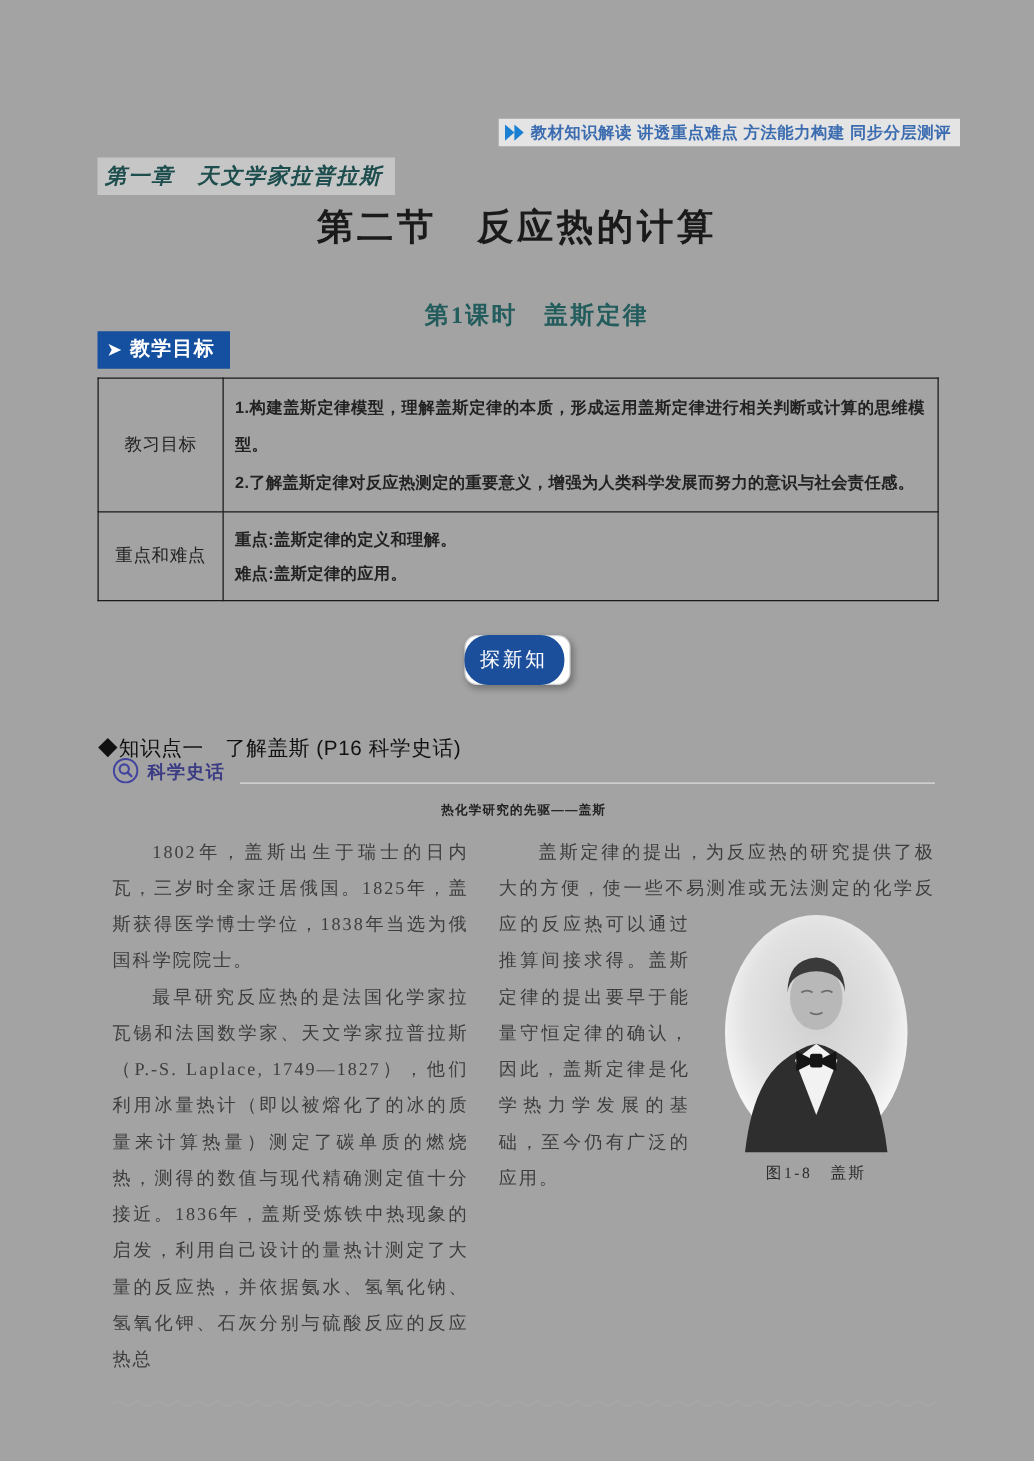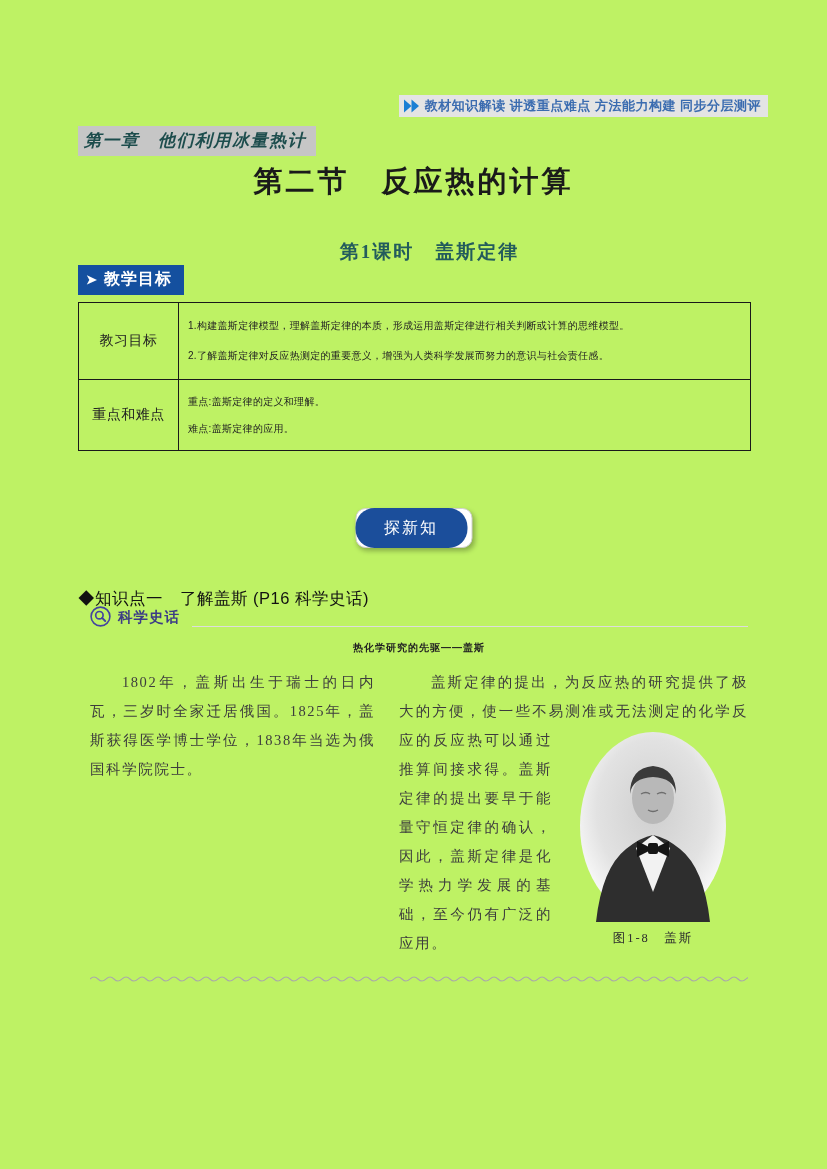--- a/index.html
+++ b/index.html
@@ -1,19 +1,19 @@
 <!DOCTYPE html>
 <html><head>
 <meta charset="utf-8">
 <style>
   html,body{margin:0;padding:0;background:#888;}
   .page{
     position:relative;
     width:827px;height:1169px;
-    background:#bef264;
+    background:#a3a3a3;
     margin:0 auto;
     font-family:"Liberation Sans",sans-serif;
     overflow:hidden;
   }
   
   .top-strip{
     position:absolute;top:95px;right:59px;
     display:flex;align-items:center;gap:5px;
     background:#e4e4e4;
     padding:2px 7px 2px 4px;
@@ -61,39 +61,39 @@
   .goal-table td{
     border:1.6px solid #1a1a1a;
     vertical-align:middle;
   }
   .goal-table .label-cell{
     width:97px;text-align:center;
     font-size:14px;color:#222;letter-spacing:0.5px;
   }
   .goal-table .content-cell{padding:8px 10px 8px 9px;}
   .cell-line{
-    font-size:10px;color:#222;line-height:30px;
-    letter-spacing:0.3px;text-align:justify;
+    font-size:13px;color:#222;line-height:30px;
+    letter-spacing:0.3px;text-align:justify;font-weight:bold;
   }
   .cell-line.tight{line-height:27px;}
   
   .explore-pill{
     position:absolute;top:508px;left:50%;transform:translateX(-50%);
     display:flex;align-items:stretch;
     background:#fff;
     border:1px solid #d0d0d0;
     border-radius:10px;
     box-shadow:2px 3px 5px rgba(0,0,0,0.28);
     height:38px;
   }
   .pill-left{
     display:flex;align-items:center;justify-content:center;
     background:#1b4e9b;color:#fff;
     border-radius:19px;
-    width:112px;margin:-1px 4px -1px -1px;height:40px;
+    width:80px;margin:-1px 4px -1px -1px;height:40px;
     font-size:16px;letter-spacing:2px;
   }
   .pill-right{
     display:flex;align-items:center;justify-content:center;
     color:#1c3f93;font-weight:bold;
     font-size:18px;letter-spacing:3px;
     padding:0 26px 0 22px;
   }
   
   .kp-heading{
@@ -149,21 +149,21 @@
   <div class="top-strip">
     <span class="chev">
       <svg width="17" height="14" viewBox="0 0 17 14">
         <path d="M1 0.5 L8.5 7 L1 13.5 Z" fill="#1b7fd4"></path>
         <path d="M8.5 0.5 L16 7 L8.5 13.5 Z" fill="#1b7fd4"></path>
       </svg>
     </span>
     <span class="tagline">教材知识解读 讲透重点难点 方法能力构建 同步分层测评</span>
   </div>
 
-  <div class="chapter-banner">第一章　他们利用冰量热计</div>
+  <div class="chapter-banner">第一章　天文学家拉普拉斯</div>
 
   <h1 class="section-title">第二节　反应热的计算</h1>
   <h2 class="lesson-title">第1课时　盖斯定律</h2>
 
   <div class="goal-badge">
     <span class="goal-arrow">➤</span>
     <span>教学目标</span>
   </div>
 
   <table class="goal-table">
@@ -202,20 +202,21 @@
       </span>
       <span class="ss-label">科学史话</span>
       <span class="ss-rule"></span>
     </div>
 
     <div class="ss-title">热化学研究的先驱——盖斯</div>
 
     <div class="ss-cols">
       <div class="ss-col left">
         <p class="indent">1802年，盖斯出生于瑞士的日内瓦，三岁时全家迁居俄国。1825年，盖斯获得医学博士学位，1838年当选为俄国科学院院士。</p>
+        <p class="indent">最早研究反应热的是法国化学家拉瓦锡和法国数学家、天文学家拉普拉斯（P.-S. Laplace, 1749—1827），他们利用冰量热计（即以被熔化了的冰的质量来计算热量）测定了碳单质的燃烧热，测得的数值与现代精确测定值十分接近。1836年，盖斯受炼铁中热现象的启发，利用自己设计的量热计测定了大量的反应热，并依据氨水、氢氧化钠、氢氧化钾、石灰分别与硫酸反应的反应热总</p>
       </div>
       <div class="ss-col right">
         <p class="indent">
           <span class="push"></span>
           <span class="portrait">
             <svg width="150" height="192" viewBox="0 0 150 192">
               <defs>
                 <radialGradient id="vig" cx="50%" cy="42%" r="62%">
                   <stop offset="0%" stop-color="#cfcfcf"></stop>
                   <stop offset="62%" stop-color="#e2e2e2"></stop>

